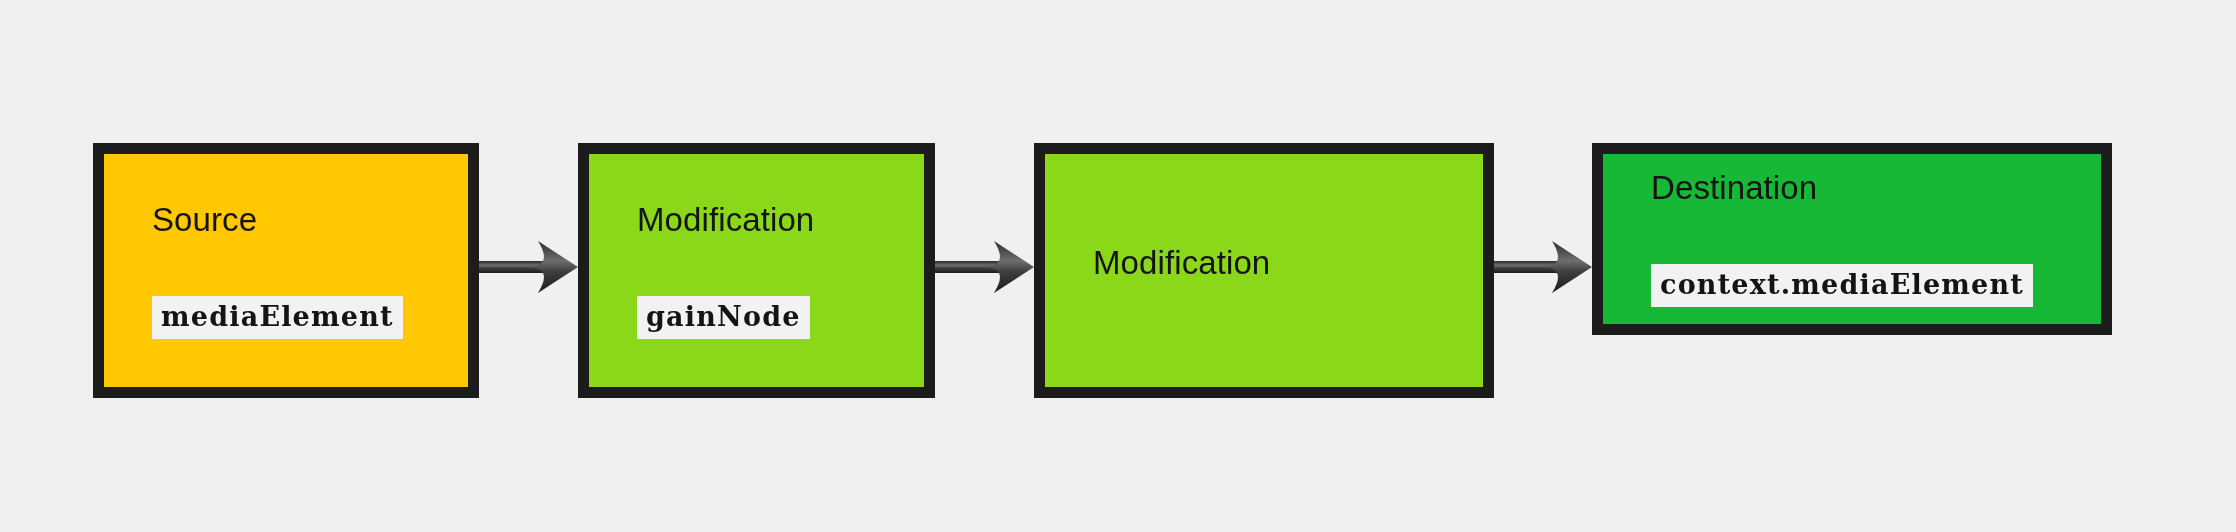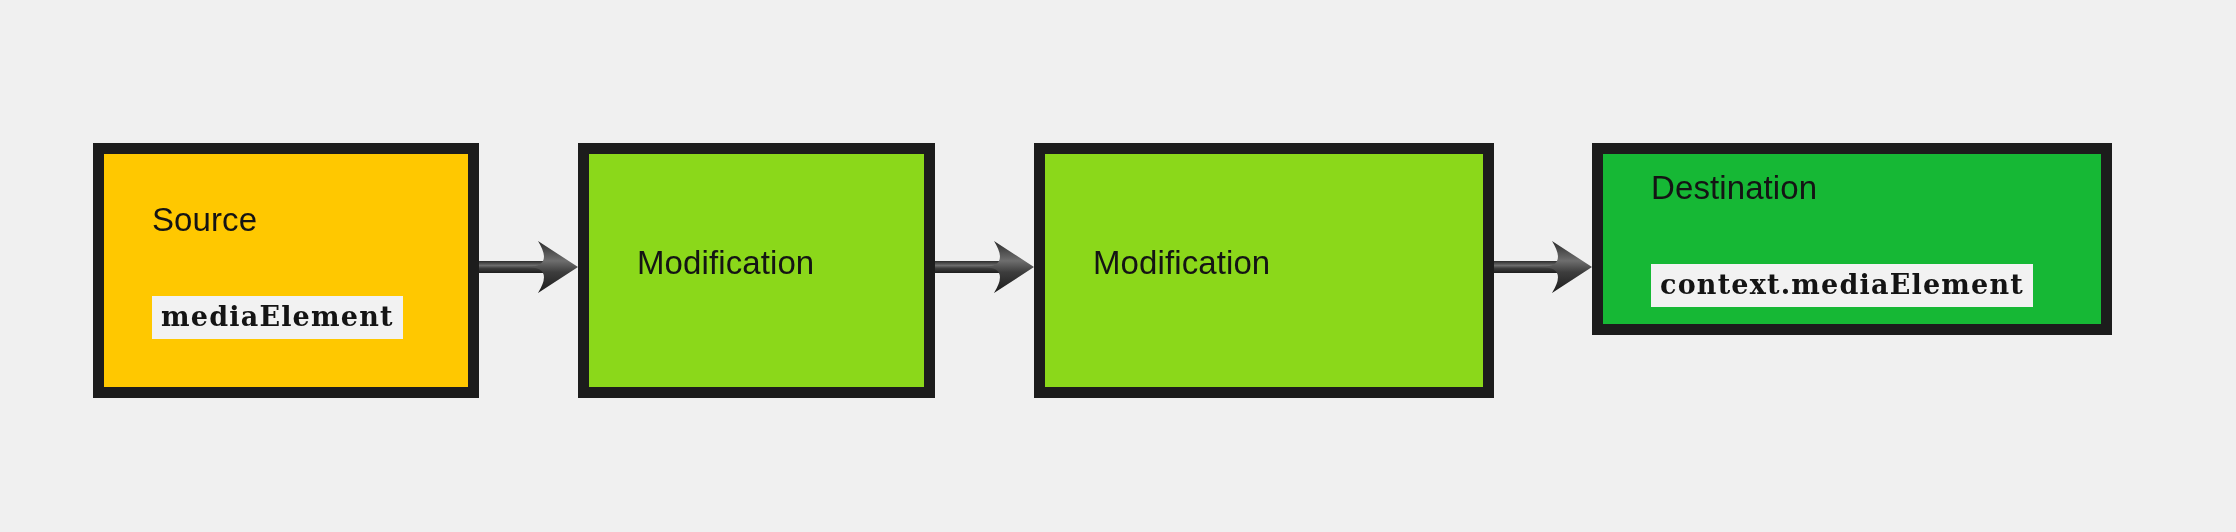--- a/index.html
+++ b/index.html
@@ -81,20 +81,21 @@
   <div class="node" style="left: 93px; top: 143px; width: 386px; height: 255px; background: rgb(255, 200, 0); border-color: rgb(28, 28, 28);">
     <div class="node-inner">
       <div class="node-title">Source</div>
       <div class="node-code">mediaElement</div>
     </div>
   </div>
 
   <div class="node" style="left: 578px; top: 143px; width: 357px; height: 255px; background: rgb(139, 216, 26); border-color: rgb(28, 28, 28);">
     <div class="node-inner">
       <div class="node-title">Modification</div>
+      <div class="node-code">gainNode</div>
     </div>
   </div>
 
   <div class="node" style="left: 1034px; top: 143px; width: 460px; height: 255px; background: rgb(139, 216, 26); border-color: rgb(28, 28, 28);">
     <div class="node-inner">
       <div class="node-title">Modification</div>
     </div>
   </div>
 
   <div class="node" style="left: 1592px; top: 143px; width: 520px; height: 192px; background: rgb(22, 184, 53); border-color: rgb(28, 28, 28);">

